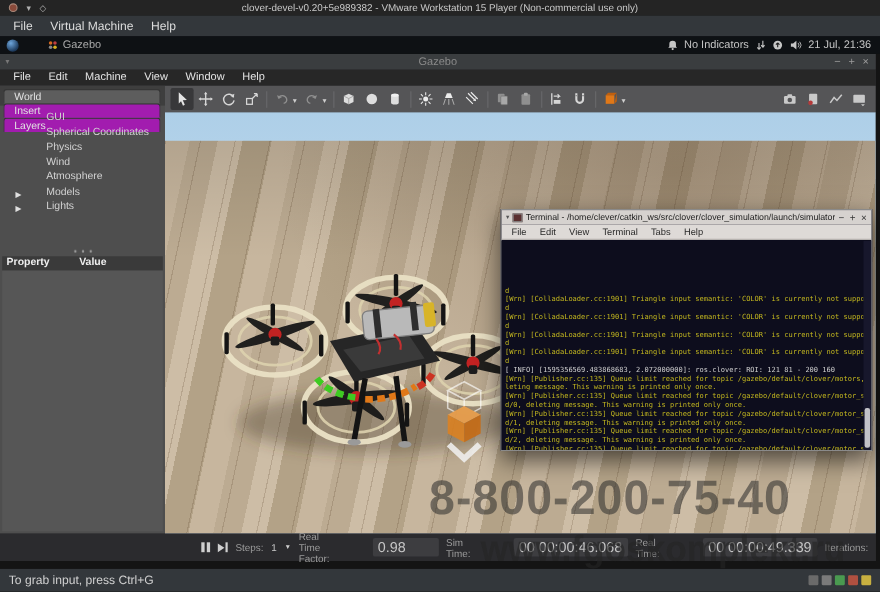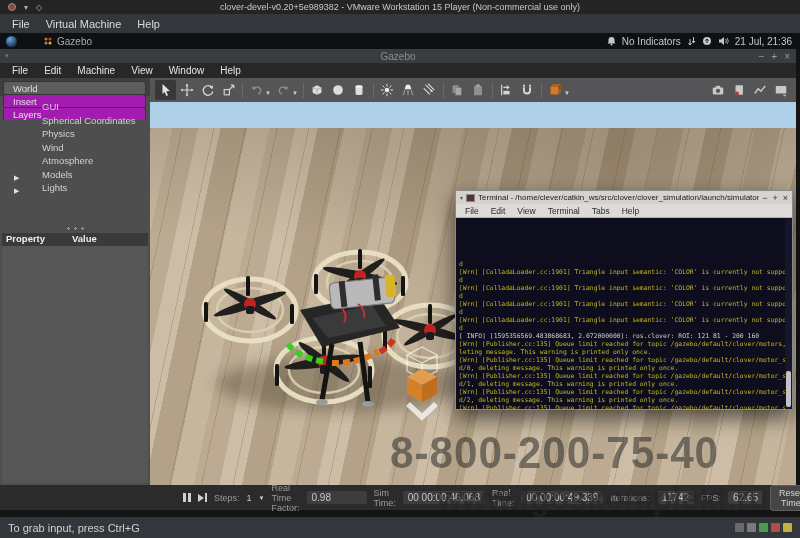--- a/index.html
+++ b/index.html
@@ -77,21 +77,21 @@
   
   .wm-logo { position:absolute; left:401px; top:296px; width:42px; height:78px; z-index:40; opacity:.85; }
   .wm-phone { position:absolute; left:390px; top:379px; z-index:40; font-size:44px; font-weight:bold;
     color:#2c2c2c; opacity:.55; letter-spacing:1px; transform:scaleX(.96); transform-origin:left top; white-space:nowrap;}
   .wm-site { position:absolute; left:437px; top:431px; z-index:40; font-size:33px; font-weight:bold;
     color:#252525; opacity:.6; transform:scaleX(.97); transform-origin:left top; white-space:nowrap;}
 
   
   .gz-bottom { position:absolute; bottom:0; left:0; right:0; height:25px; background:#2b2b2e;
     display:flex; align-items:center; gap:7px; padding-left:183px; font-size:9px; color:#9b9b9b; }
-  .fld { background:#3d3d40; padding:1px 5px; border-radius:2px; color:#c6c6c6; font-size:10px; white-space:nowrap;}
+  .fld { background:#3d3d40; padding:1px 5px; border-radius:2px; color:#c6c6c6; font-size:13px; white-space:nowrap;margin-left:32px;}
   .fld.wide { min-width:60px; }
   .pp { display:flex; gap:2px; }
   .pp i { width:3px; height:9px; background:#cfcfcf; }
   .step { display:flex; align-items:center; }
   .step .tri { width:0; height:0; border-left:6px solid #cfcfcf; border-top:4.5px solid transparent; border-bottom:4.5px solid transparent; }
   .step .bar { width:2px; height:9px; background:#cfcfcf; margin-left:1px; }
   .caret { font-size:6px; color:#cfcfcf; }
   .reset-btn { margin-left:auto; margin-right:44px; background:#454547; border:1px solid #5e5e60;
     border-radius:3px; padding:2px 8px; color:#d6d6d6; font-size:9px; }
 

